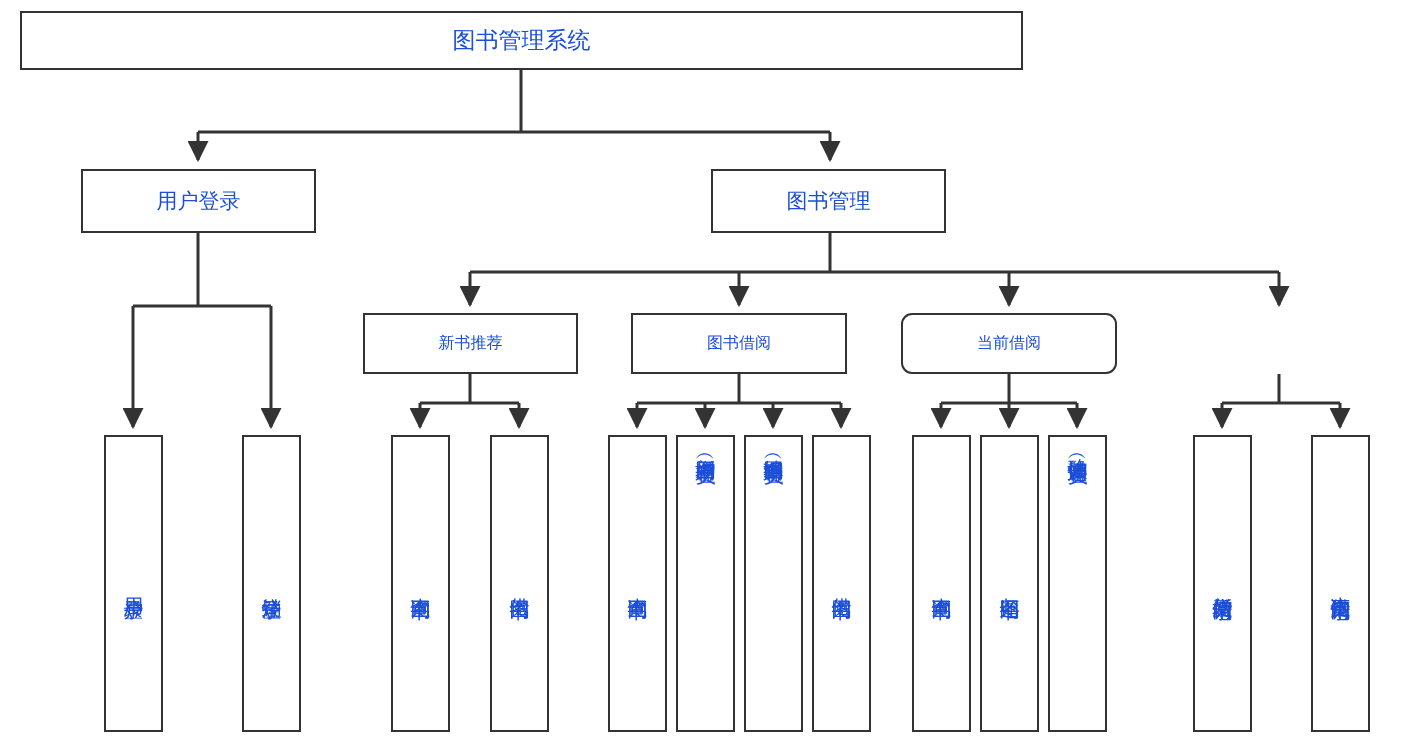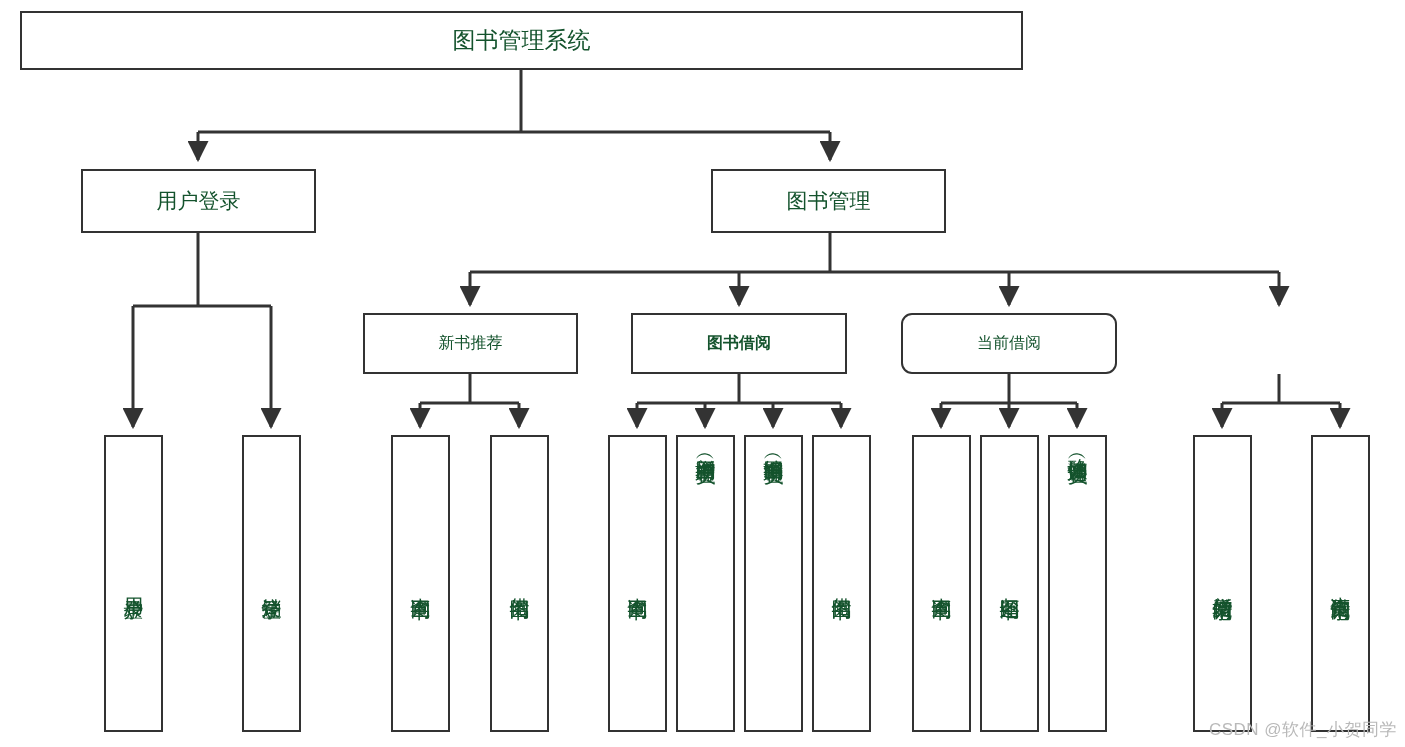--- a/index.html
+++ b/index.html
@@ -27,21 +27,21 @@
     pointer-events: none;
   }
   .node {
     position: absolute;
     box-sizing: border-box;
     background: #ffffff;
     border: 2px solid #333333;
     display: flex;
     align-items: center;
     justify-content: center;
-    color: #14532d;
+    color: #1d4ed8;
   }
   .node.root {
     font-size: 23px;
   }
   .node.level2 {
     font-size: 21px;
   }
   .node.level3 {
     font-size: 16px;
     text-align: right;
@@ -145,21 +145,21 @@
   </div>
 
   <div class="node level2" style="left:711px; top:169px; width:235px; height:64px;">
     <span>图书管理</span>
   </div>
 
   <div class="node level3" style="left:363px; top:313px; width:215px; height:61px;">
     <span>新书推荐</span>
   </div>
 
-  <div class="node level3" style="left:631px; top:313px; width:216px; height:61px;font-weight:bold;">
+  <div class="node level3" style="left:631px; top:313px; width:216px; height:61px;">
     <span>图书借阅</span>
   </div>
 
   <div class="node level3" style="left:901px; top:313px; width:216px; height:61px;border-radius:11px;">
     <span>当前借阅</span>
   </div>
 
 
   <div class="node leaf" style="left:104px; top:435px; width:59px; height:297px;">
     <div class="leaf-inner">
@@ -232,15 +232,14 @@
       <span class="vtext">新增借阅记录</span>
     </div>
   </div>
 
   <div class="node leaf" style="left:1311px; top:435px; width:59px; height:297px;">
     <div class="leaf-inner">
       <span class="vtext">查询借阅记录</span>
     </div>
   </div>
 
-  <div id="watermark">CSDN @软件_小贺同学</div>
 
 </div>
 
 </body></html>

